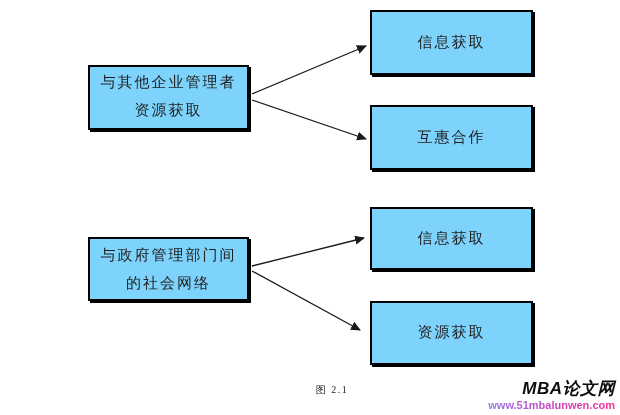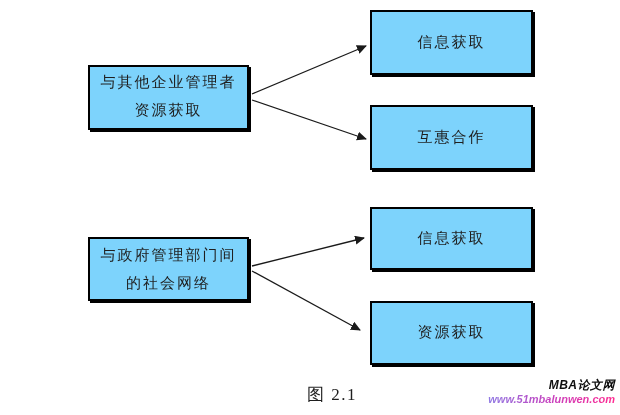--- a/index.html
+++ b/index.html
@@ -46,41 +46,40 @@
   .node.tgt1 { left: 370px; top: 10px;  width: 163px; height: 65px; }
   .node.tgt2 { left: 370px; top: 105px; width: 163px; height: 65px; }
   .node.src2 { left: 88px;  top: 237px; width: 161px; height: 64px; }
   .node.tgt3 { left: 370px; top: 207px; width: 163px; height: 63px; }
   .node.tgt4 { left: 370px; top: 301px; width: 163px; height: 64px; font-family: Liberation Mono, monospace; }
   .caption {
     position: absolute;
     left: 0; top: 383px; width: 620px;
     display: flex; justify-content: center; align-items: baseline;
     gap: 18px;
-    font-size: 17px;
+    font-size: 10px;
     letter-spacing: 1.5px;
     color: var(--text);
     padding-left: 44px;
   }
   .watermark {
     position: absolute;
     right: 5px; top: 379px;
     text-align: right;
     font-family: "Liberation Sans", "DejaVu Sans", sans-serif;
     line-height: 1.15;
   }
   .watermark .brand {
     font-weight: bold;
     font-style: italic;
-    font-size: 12px;
+    font-size: 17px;
     letter-spacing: 0.5px;
     color: var(--watermark-brand);
   }
   .watermark .url {
-    font-style: italic;
     font-weight: 600;
     font-size: 11px;
     background: linear-gradient(90deg, var(--url-gradient-start), var(--url-gradient-mid), var(--url-gradient-end));
     -webkit-background-clip: text;
     background-clip: text;
     color: transparent;
   }
 </style>
 </head>
 <body>

